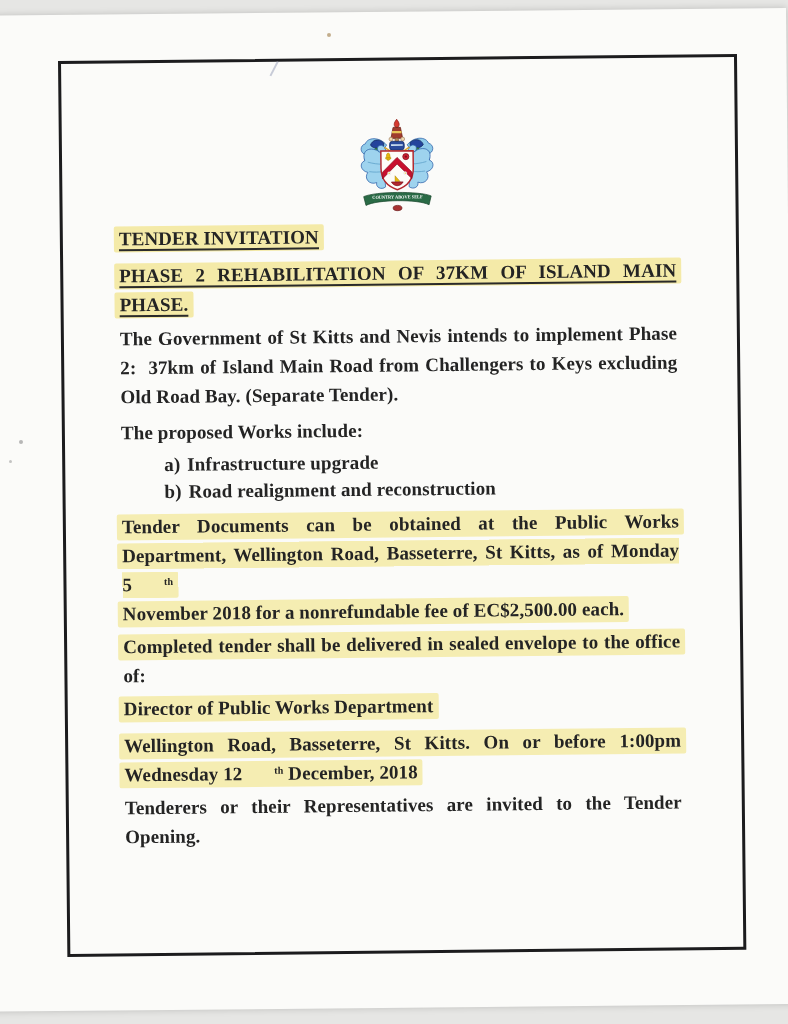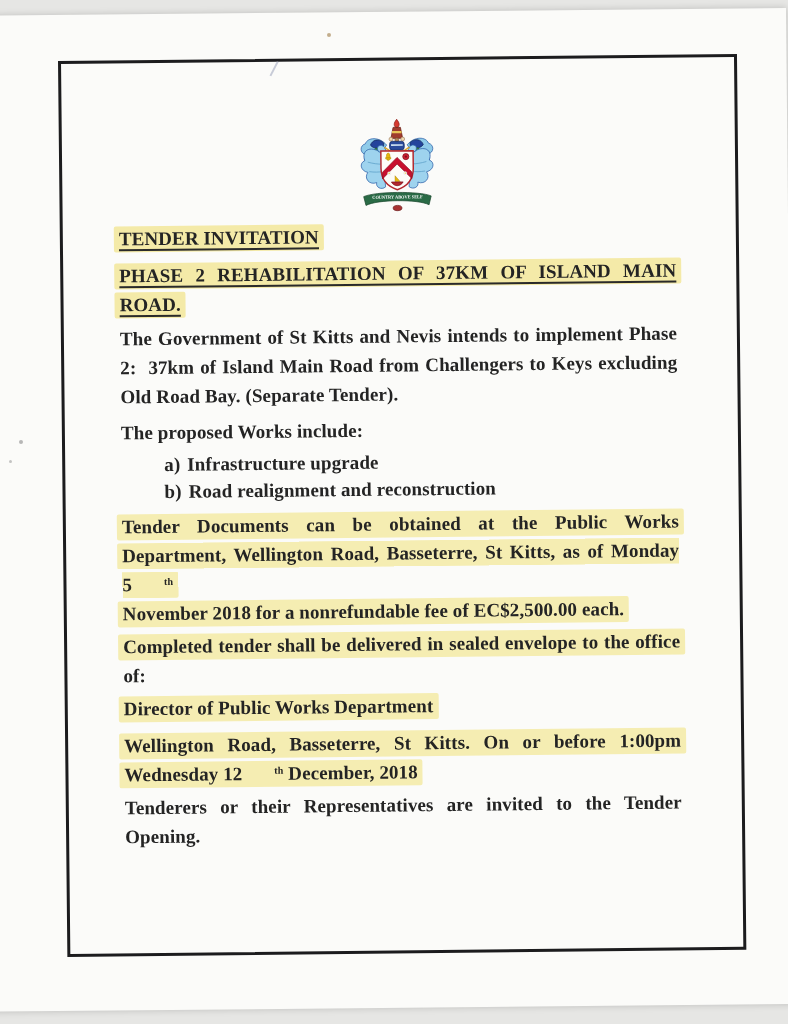--- a/index.html
+++ b/index.html
@@ -139,21 +139,21 @@
         <path d="M14,106 C30,99 90,99 106,106 L103,118 C88,110 32,110 17,118 Z" fill="#2a6b46" stroke="#1c4a30"></path>
         <ellipse cx="60" cy="122" rx="6" ry="3.6" fill="#a83232" stroke="#6e1f1f"></ellipse>
         <text x="60" y="109" font-size="6" fill="#ffffff" stroke="none" text-anchor="middle" font-family="Liberation Serif, serif">COUNTRY ABOVE SELF</text>
       </g>
     </svg>
   </div>
 
   <div class="ln blk-mb8"><span class="hl hl-head u">TENDER INVITATION</span></div>
 
   <div class="ln j"><span class="hl hl-head u">PHASE 2 REHABILITATION OF 37KM OF ISLAND MAIN</span></div>
-  <div class="ln blk-mb5"><span class="hl hl-head u">ROAD.</span></div>
+  <div class="ln blk-mb5"><span class="hl hl-head u">PHASE.</span></div>
 
   <div class="ln j">The Government of St Kitts and Nevis intends to implement Phase</div>
   <div class="ln j">2: &nbsp;37km of Island Main Road from Challengers to Keys excluding</div>
   <div class="ln blk-mb7">Old Road Bay. (Separate Tender).</div>
 
   <div class="ln blk-mb4">The proposed Works include:</div>
 
   <div class="list">
     <div class="ln"><span class="marker">a)</span><span>Infrastructure upgrade</span></div>
     <div class="ln"><span class="marker">b)</span><span>Road realignment and reconstruction</span></div>

